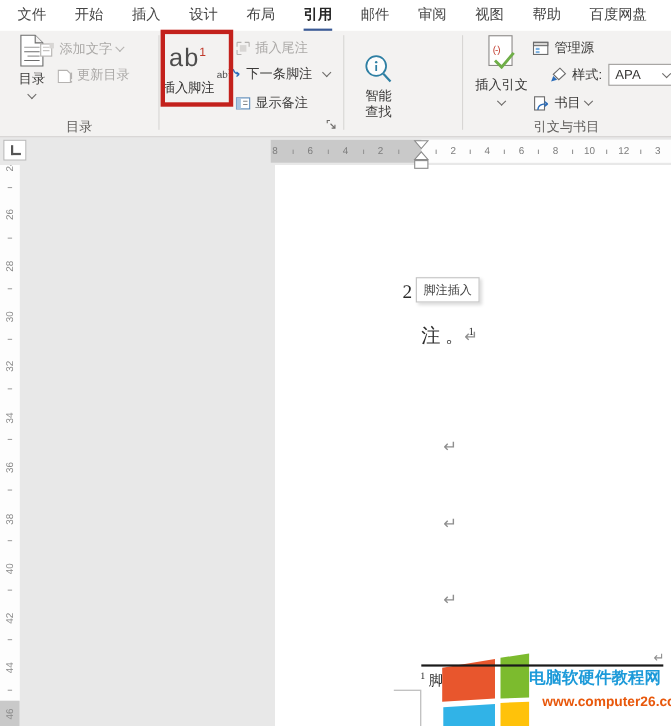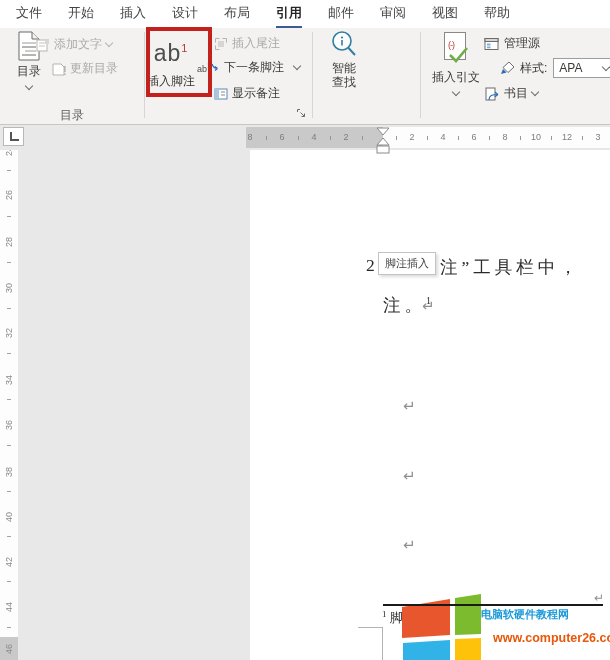--- a/index.html
+++ b/index.html
@@ -55,40 +55,41 @@
   .tooltip{position:absolute;left:128px;top:102px;padding:3px 6px;background:#fff;border:1px solid #c3c3c3;
            box-shadow:2px 2px 3px rgba(0,0,0,.14);font-size:11px;color:#3f3f3f;z-index:9;white-space:nowrap;}
   .fsep{position:absolute;left:133px;top:454px;width:220px;height:1.5px;background:#1a1a1a;z-index:7;}
   .fsep-mark{position:absolute;left:344px;top:441px;font-size:12px;color:#8f8f8f;z-index:7;}
   .fnote{position:absolute;left:132px;top:459px;font-family:"Liberation Serif","DejaVu Serif",serif;
          font-size:13px;color:#2b2b2b;z-index:1;}
   .fnote sup{font-size:9px;}
   .cropmark-h{position:absolute;left:108px;top:477px;width:24px;height:1px;background:#b3b3b3;}
   .cropmark-v{position:absolute;left:132px;top:477px;width:1px;height:33px;background:#b3b3b3;}
   .wmlogo{position:absolute;left:150px;top:443px;z-index:4;}
-  .wmtitle{position:absolute;left:231px;top:457px;font-size:11px;font-weight:bold;color:#1c9ad9;
+  .wmtitle{position:absolute;left:231px;top:457px;font-size:15px;font-weight:bold;color:#1c9ad9;
            letter-spacing:0;z-index:4;white-space:nowrap;}
   .wmurl{position:absolute;left:243px;top:481px;font-size:12.5px;font-weight:bold;color:#e8580c;z-index:4;white-space:nowrap;}
 </style>
 </head>
 <body>
 
 <div class="app">
 
   <div class="tabbar">
     <div class="tab"><span class="tl">文件</span></div>
     <div class="tab"><span class="tl">开始</span></div>
     <div class="tab"><span class="tl">插入</span></div>
     <div class="tab"><span class="tl">设计</span></div>
     <div class="tab"><span class="tl">布局</span></div>
     <div class="tab active"><span class="tl">引用</span></div>
     <div class="tab"><span class="tl">邮件</span></div>
     <div class="tab"><span class="tl">审阅</span></div>
     <div class="tab"><span class="tl">视图</span></div>
     <div class="tab"><span class="tl">帮助</span></div>
+    <div class="tab"><span class="tl">百度网盘</span></div>
   </div>
 
   <div class="ribbon">
 
     <div class="bigbtn" style="left:8px;top:3px;width:42px;">
       <svg width="24" height="30">
         <path d="M2,1 h13 l7,7 v21 h-20 z" fill="#fff" stroke="#6b6b6b"></path>
         <path d="M15,1 v7 h7" fill="#f3f2f1" stroke="#6b6b6b"></path>
         <line x1="5" y1="12" x2="19" y2="12" stroke="#9a9a9a"></line>
         <line x1="5" y1="16" x2="19" y2="16" stroke="#6b6b6b"></line>
@@ -147,21 +148,21 @@
       <span>显示备注</span>
     </div>
     <div class="launcher">
       <svg width="11" height="11">
         <path d="M1.5,4 V1.5 H4" stroke="#6e6c6a" fill="none"></path>
         <path d="M4.5,4.5 l4,4 M8.5,5.5 V8.5 H5.5" stroke="#6e6c6a" fill="none"></path>
       </svg>
     </div>
     <div class="rb-div" style="left:312px;"></div>
 
-    <div class="bigbtn" style="left:322px;top:1px;width:44px;">
+    <div class="bigbtn" style="left:322px;top:20px;width:44px;">
       <svg width="30" height="32">
         <circle cx="13" cy="12" r="9" fill="#fdfdfd" stroke="#2e7fa3" stroke-width="1.6"></circle>
         <circle cx="13" cy="8.5" r="1.1" fill="#2e7fa3"></circle>
         <line x1="13" y1="11" x2="13" y2="16.5" stroke="#2e7fa3" stroke-width="1.6"></line>
         <line x1="19.5" y1="19" x2="26" y2="26" stroke="#2e7fa3" stroke-width="2"></line>
       </svg>
       <span><span>智能</span><br><span>查找</span></span>
     </div>
     <div class="rb-div" style="left:420px;"></div>
 
@@ -197,20 +198,21 @@
       </span>
     </div>
     <div class="row" style="left:484px;top:57px;">
       <svg width="16" height="14">
         <rect x="2" y="1" width="9" height="12" fill="#fff" stroke="#6b6b6b"></rect>
         <path d="M5,13 c0,-4.5 3,-5.5 9,-5.5 M14,7.5 l-3,-2.2 M14,7.5 l-3,2.2" stroke="#2b6cb8" fill="none" stroke-width="1.2"></path>
       </svg>
       <span>书目</span>
       <span class="cv"></span>
     </div>
+    <div class="grp-label" style="left:420px;width:190px;">引文与书目</div>
   </div>
 
   <div class="hlbox"></div>
 
   <div class="docarea">
 
     <div class="tabsel">
         <i></i>
       </div>
 
@@ -269,21 +271,20 @@
         <svg width="16" height="28">
           <polygon points="2,1 14,1 8,8" fill="#fff" stroke="#8a8a8a"></polygon>
           <polygon points="8,11 14,18 2,18" fill="#fff" stroke="#8a8a8a"></polygon>
           <rect x="2" y="19" width="12" height="7" fill="#fff" stroke="#8a8a8a"></rect>
         </svg>
       </div>
     </div>
 
     <div class="page">
       <span class="doctext" style="left:116px;top:105px;">2</span>
-      <span class="doctext" style="left:190px;top:105px;">注”工具栏中，</span>
       <span class="doctext" style="left:133px;top:143px;"><span>注。</span><sup>1</sup></span>
       <span class="pmark" style="left:172px;top:147px;">↵</span>
 
       <div class="tooltip">脚注插入</div>
 
       <span class="pmark" style="left:153px;top:247px;">↵</span>
       <span class="pmark" style="left:153px;top:317px;">↵</span>
       <span class="pmark" style="left:153px;top:386px;">↵</span>
 
       <div class="fsep"></div>

